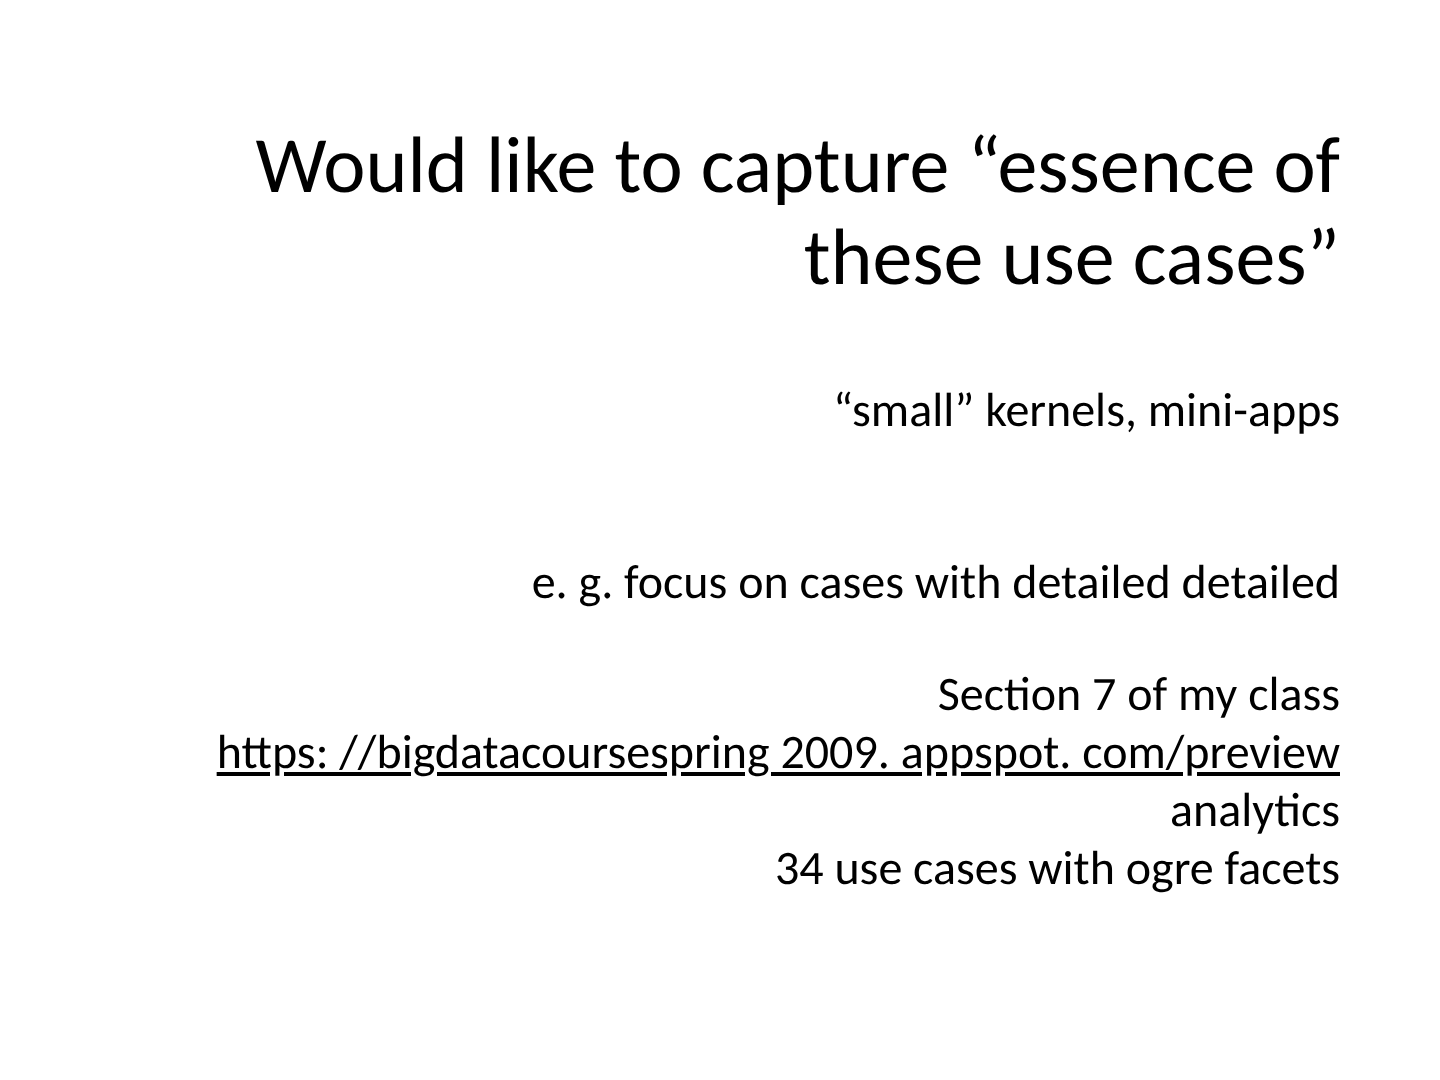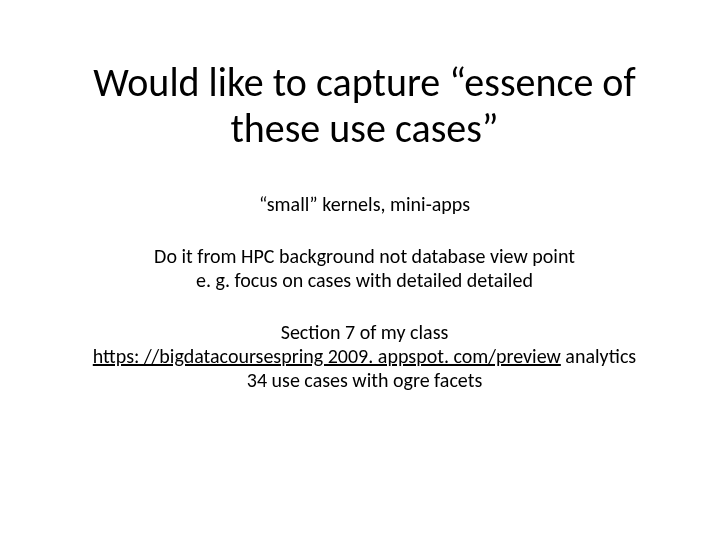--- a/index.html
+++ b/index.html
@@ -9,30 +9,30 @@
     height: 540px;
     background: #fff;
     font-family: Calibri, "Segoe UI", Arial, sans-serif;
     color: #000;
   }
   .slide {
     width: 720px;
     height: 540px;
     box-sizing: border-box;
     padding: 60px 50px 40px 59px;
-    text-align: center;
+    text-align: right;
   }
   .title {
     font-size: 40px;
     line-height: 1.15;
     margin: 0 0 40px 0;
     font-weight: 400;
   }
   .body-block {
-    font-size: 20px;
+    font-size: 24px;
     line-height: 1.2;
     margin: 12px 0 28px 0;
     font-weight: 400;
   }
   .body-block.last {
     margin-bottom: 0;
   }
   .link {
     text-decoration: underline;
     color: #000;
@@ -46,21 +46,21 @@
 
 <div class="slide">
 
   <h1 class="title">Would like to capture “essence of these use cases”</h1>
 
   <div class="body-block">
     <span>“small” kernels, mini-apps</span><br>
   </div>
 
   <div class="body-block">
-    <span>Do it from HPC background not database view point</span><br>
+    <br>
     <span>e. g. focus on cases with detailed detailed</span>
   </div>
 
   <div class="body-block last">
     <span>Section 7 of my class</span><br>
     <span class="link">https: //bigdatacoursespring 2009. appspot. com/preview</span><span class="inline-after"> analytics</span><br>
     <span>34 use cases with ogre facets</span>
   </div>
 
 </div>

